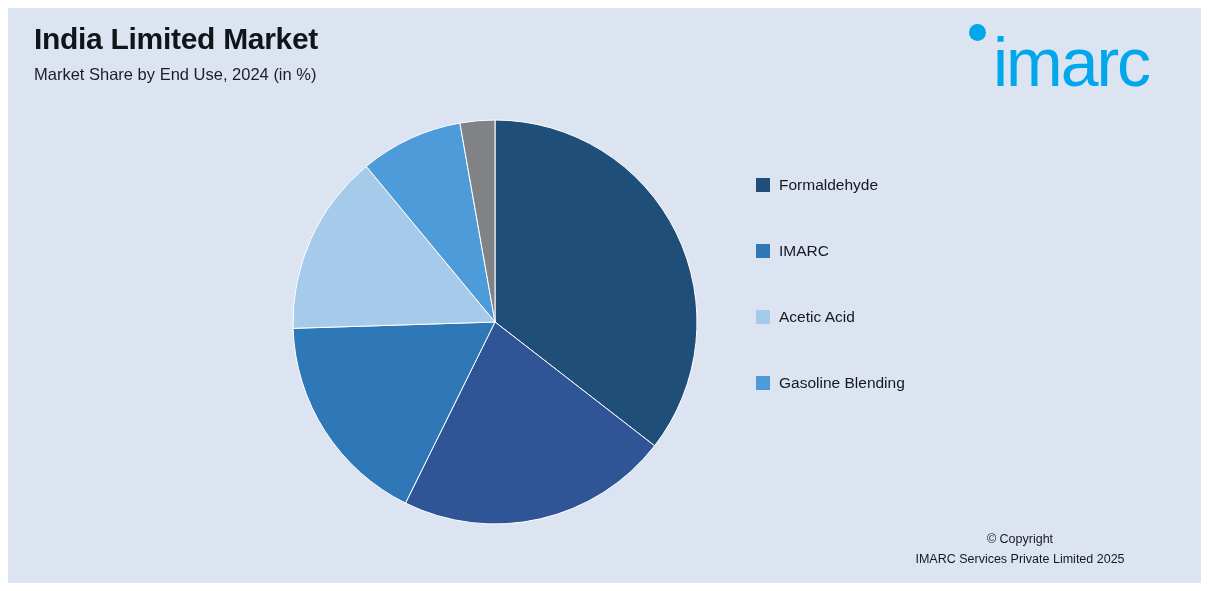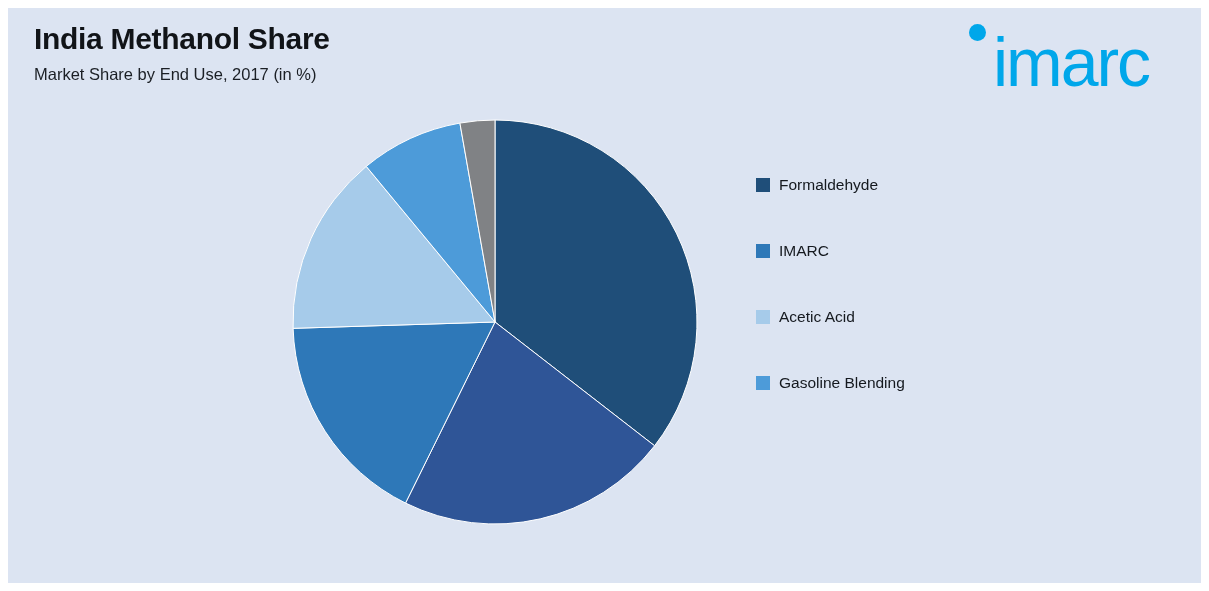--- a/index.html
+++ b/index.html
@@ -139,22 +139,22 @@
     font-size: 12.5px;
     line-height: 1.55;
   }
 </style>
 </head>
 <body>
 
 <div class="canvas">
 
   <div class="header">
-    <h1 class="chart-title">India Methanol Share</h1>
-    <p class="chart-subtitle">Market Share by End Use, 2017 (in %)</p>
+    <h1 class="chart-title">India Limited Market</h1>
+    <p class="chart-subtitle">Market Share by End Use, 2024 (in %)</p>
   </div>
 
   <div class="logo-block">
     <div class="logo-mark">
       <span class="logo-dot"></span>
       <span class="logo-word">imarc</span>
     </div>
   </div>
 
   <div class="pie-wrap">
@@ -180,14 +180,18 @@
       <div class="legend-item">
         <span class="legend-swatch" style="background: rgb(166, 203, 234);"></span>
         <span class="legend-label">Acetic Acid</span>
       </div>
       <div class="legend-item">
         <span class="legend-swatch" style="background: rgb(77, 155, 217);"></span>
         <span class="legend-label">Gasoline Blending</span>
       </div>
     </div>
 
+  <div class="copyright">
+    <div>© Copyright</div>
+    <div>IMARC Services Private Limited 2025</div>
+  </div>
 
 </div>
 
 </body></html>

